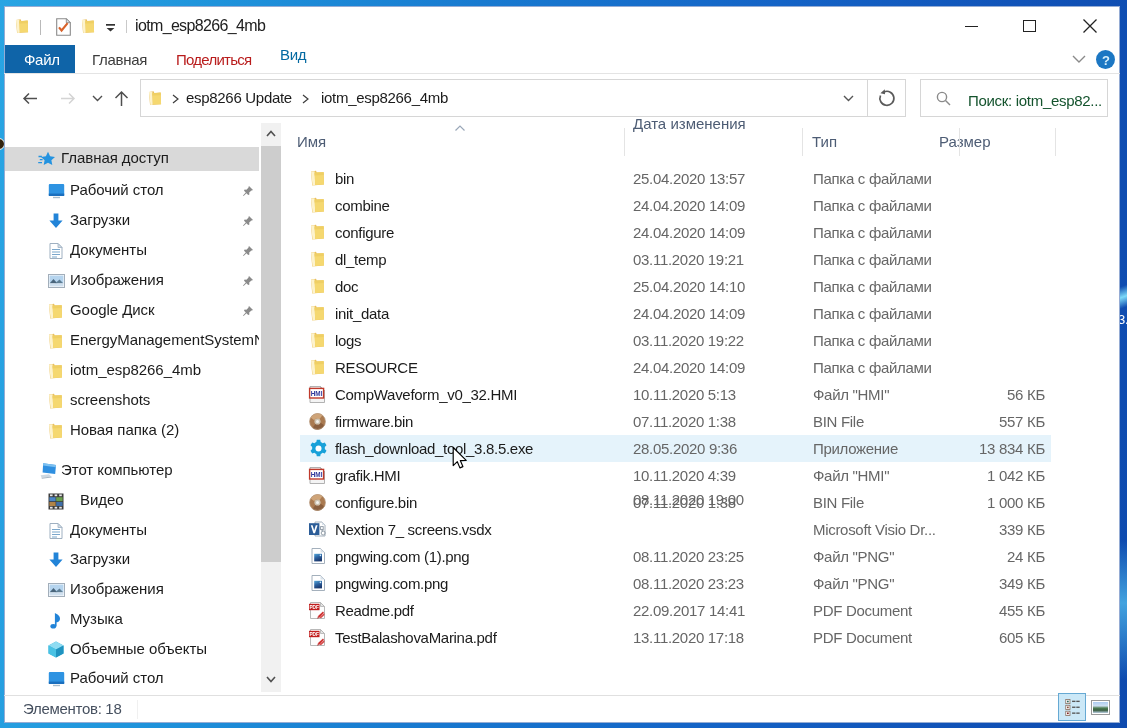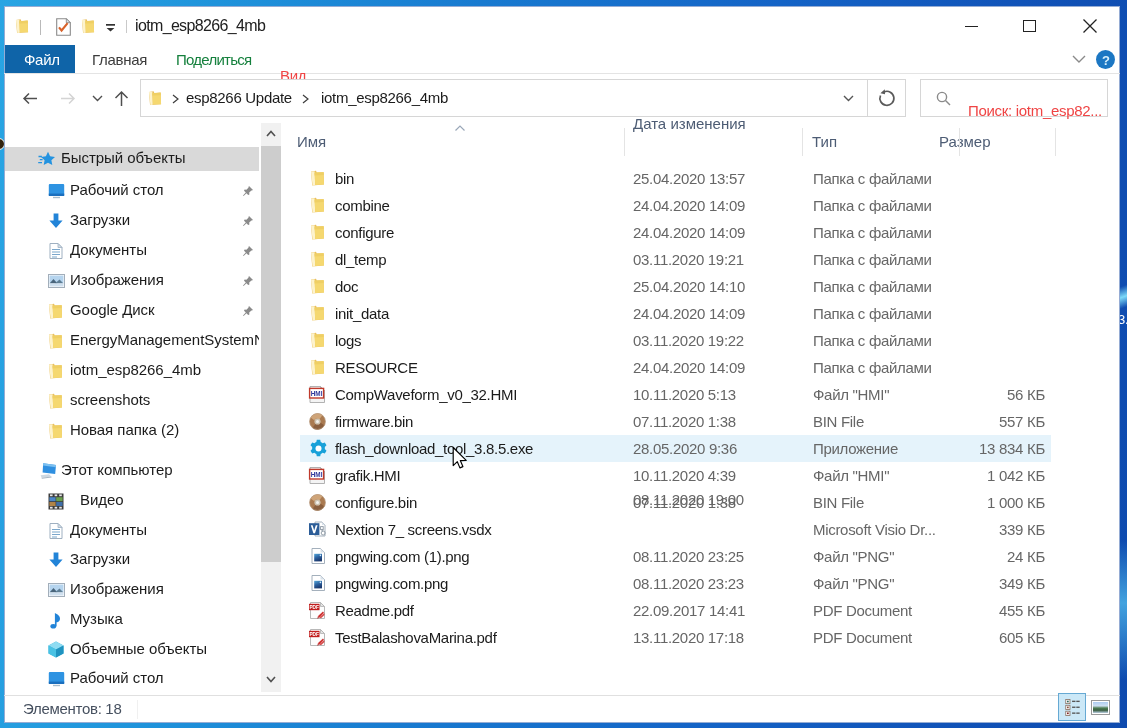--- a/index.html
+++ b/index.html
@@ -47,22 +47,22 @@
 <div class="abs" style="left:965px;top:26px;width:13px;height:1.4px;background:#222"></div>
 <div class="abs" style="left:1023px;top:19.5px;width:12.5px;height:12.5px;border:1.3px solid #222"></div>
 <svg style="left:1083px;top:19px" width="14" height="14" viewBox="0 0 14 14">
   <path d="M0.5 0.5 L13.5 13.5 M13.5 0.5 L0.5 13.5" stroke="#222" stroke-width="1.3"></path>
 </svg>
 
 <div class="abs" style="left:4px;top:73px;width:1116px;height:1px;background:#e4e4e4"></div>
 <div class="abs" style="left:5px;top:45px;width:70px;height:28px;background:#0f64a8"></div>
 <div class="t" style="left:24px;top:52px;color:#fff">Файл</div>
 <div class="t" style="left:92px;top:52px;color:#3c3c3c">Главная</div>
-<div class="t" style="left:176px;top:52px;letter-spacing:-0.75px;color:#15803d">Поделиться</div>
-<div class="t" style="left:280px;top:68px;color:#ef4444">Вид</div>
+<div class="t" style="left:176px;top:52px;letter-spacing:-0.75px;color:#b91c1c">Поделиться</div>
+<div class="t" style="left:280px;top:47px;color:#0369a1">Вид</div>
 <svg style="left:1072px;top:55px" width="14" height="8" viewBox="0 0 14 8">
   <path d="M1 1 L7 7 L13 1" fill="none" stroke="#8a8a8a" stroke-width="1.4"></path>
 </svg>
 <div class="abs" style="left:1096px;top:50px;width:19px;height:19px;border-radius:50%;background:#1c77c3"></div>
 <div class="t" style="left:1102px;top:54px;color:#d9f0fb;font-size:13px;font-weight:bold">?</div>
 
 <svg style="left:22px;top:92px" width="16" height="13" viewBox="0 0 16 13">
   <path d="M15 6.5 H2 M7 1.5 L2 6.5 L7 11.5" fill="none" stroke="#4f4f4f" stroke-width="1.5"></path>
 </svg>
 <svg style="left:60px;top:92px" width="16" height="13" viewBox="0 0 16 13">
@@ -95,30 +95,30 @@
 </svg>
 <svg style="left:877px;top:89px" width="19" height="19" viewBox="0 0 19 19">
   <path d="M7.1 2.9 a7 7 0 1 1 -3.6 3.6" fill="none" stroke="#5a5a5a" stroke-width="1.7"></path>
   <path d="M7.8 0.3 L8 5.3 L3.4 4.2 Z" fill="#5a5a5a"></path>
 </svg>
 <div class="abs" style="left:920px;top:79px;width:188px;height:38px;border:1px solid #d6d6d6;background:#fff"></div>
 <svg style="left:936px;top:91px" width="15" height="15" viewBox="0 0 15 15">
   <circle cx="6" cy="6" r="4.6" fill="none" stroke="#8a8a8a" stroke-width="1.4"></circle>
   <path d="M9.5 9.5 L14 14" stroke="#8a8a8a" stroke-width="1.4"></path>
 </svg>
-<div class="t" style="left:968px;top:103px;color:#ef4444">Поиск: iotm_esp82...</div>
+<div class="t" style="left:968px;top:93px;color:#14532d">Поиск: iotm_esp82...</div>
 
 <div class="abs" style="left:5px;top:147px;width:254px;height:24px;background:#d9d9d9"></div>
 <svg style="left:38px;top:151px" width="17" height="16" viewBox="0 0 17 16">
 <path d="M10 0.8 L12.1 5.3 L17 5.9 L13.4 9.2 L14.3 14.1 L10 11.7 L5.7 14.1 L6.6 9.2 L3 5.9 L7.9 5.3 Z" fill="#2493e0"></path>
 <g stroke="#2493e0" stroke-width="1.3">
       <path d="M0.5 5.5 h3.4 M1.8 8.6 h2.8 M0.2 11.6 h3.8"></path>
     </g>
 </svg>
-<div class="t sb" style="left:61px;top:150px">Быстрый объекты</div>
+<div class="t sb" style="left:61px;top:150px">Главная доступ</div>
 <svg style="left:48px;top:183px" width="17" height="16" viewBox="0 0 17 16">
 <rect x="0.8" y="1" width="15.4" height="12" rx="1" fill="#2e93e2"></rect>
 <rect x="0.8" y="10.6" width="15.4" height="2.4" fill="#1b6fbe"></rect>
 <rect x="5" y="13.8" width="7" height="1.4" fill="#a8bccc"></rect>
 </svg>
 <div class="t sb" style="left:70px;top:182px;max-width:189px;height:20px;overflow:hidden">Рабочий стол</div>
 <svg style="left:242px;top:185px" width="12" height="12" viewBox="0 0 12 12">
 <path d="M7 1 L11 5 L9.8 5.6 L9.4 5.4 L7.2 7.6 L7.4 9.4 L6.2 10 L4.4 8.2 L1.6 11 L1 10.4 L3.8 7.6 L2 5.8 L2.6 4.6 L4.4 4.8 L6.6 2.6 L6.4 2.2 Z" fill="#8a8a8a"></path>
 </svg>
 <svg style="left:48px;top:213px" width="16" height="16" viewBox="0 0 16 16">

